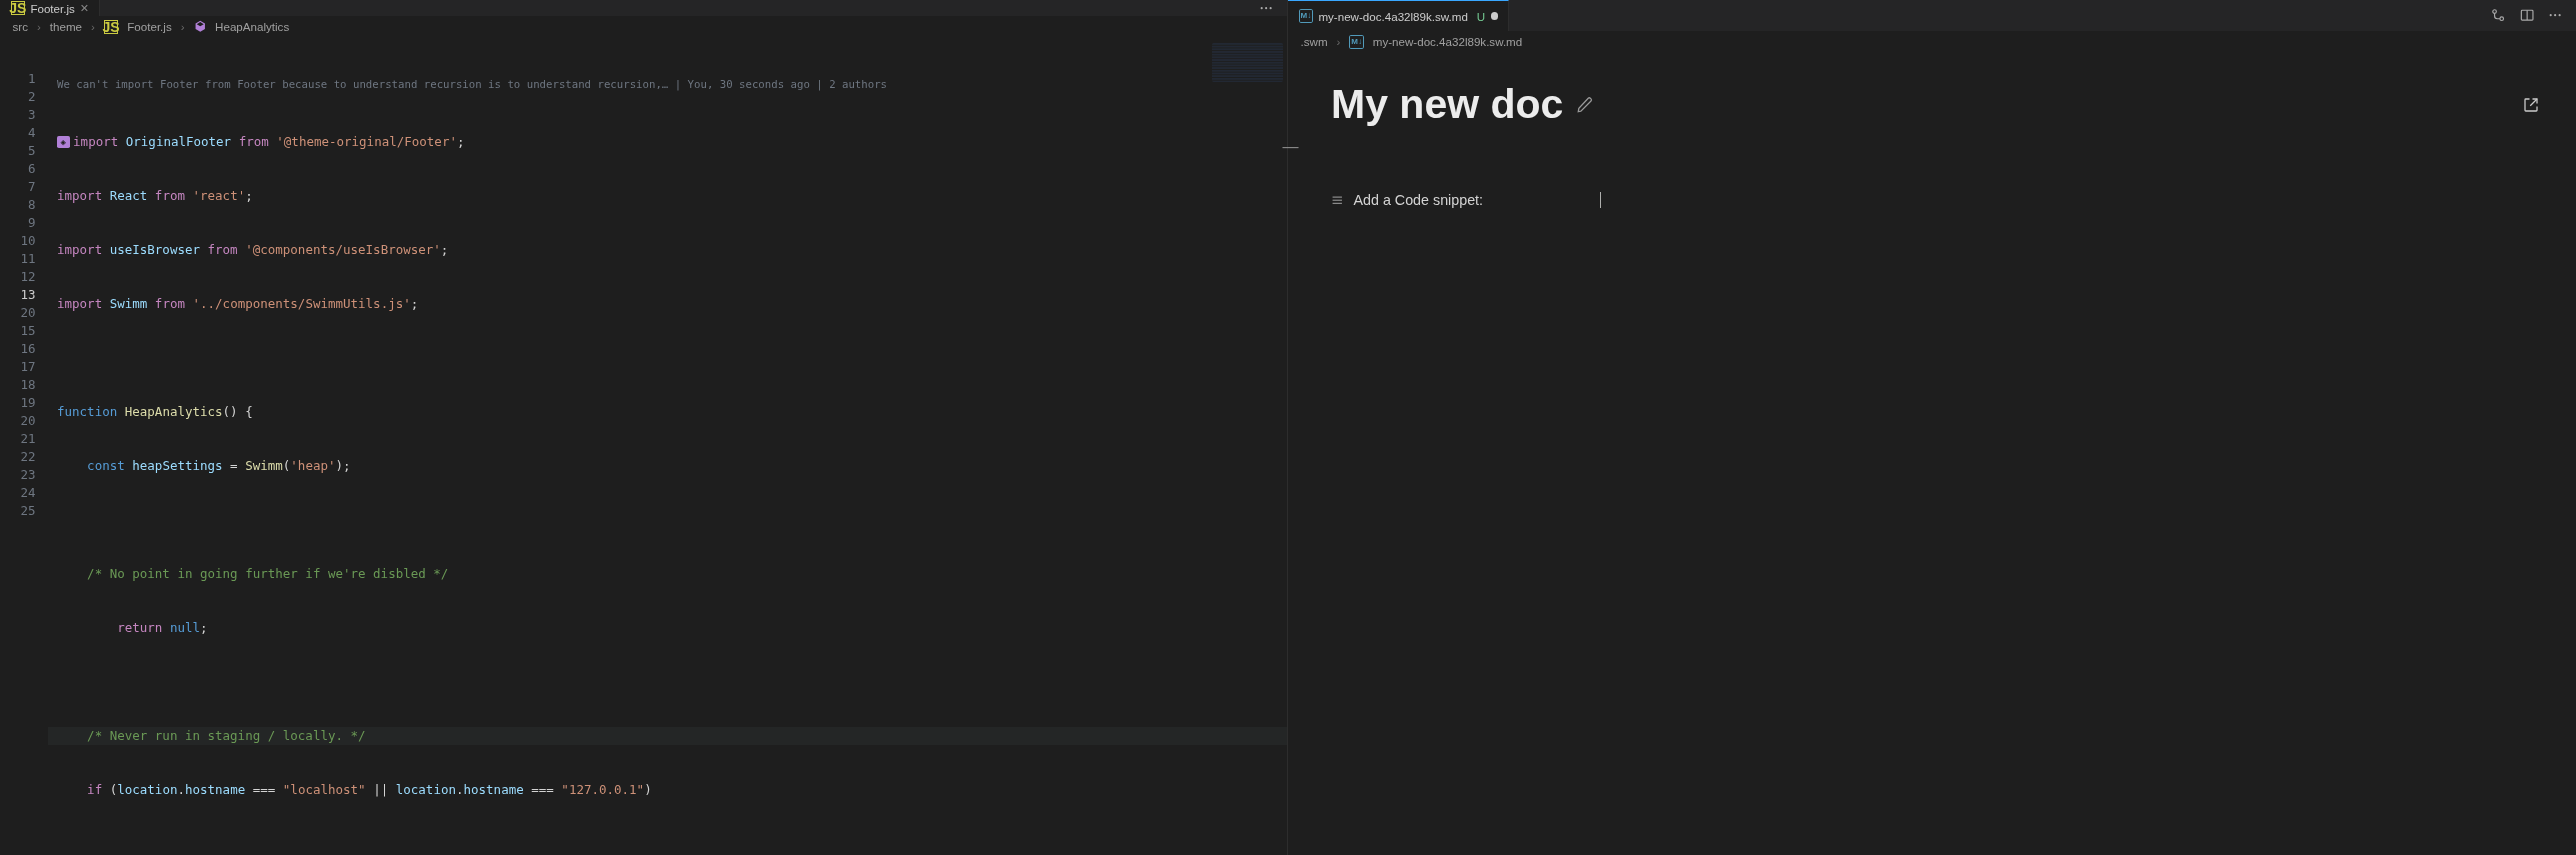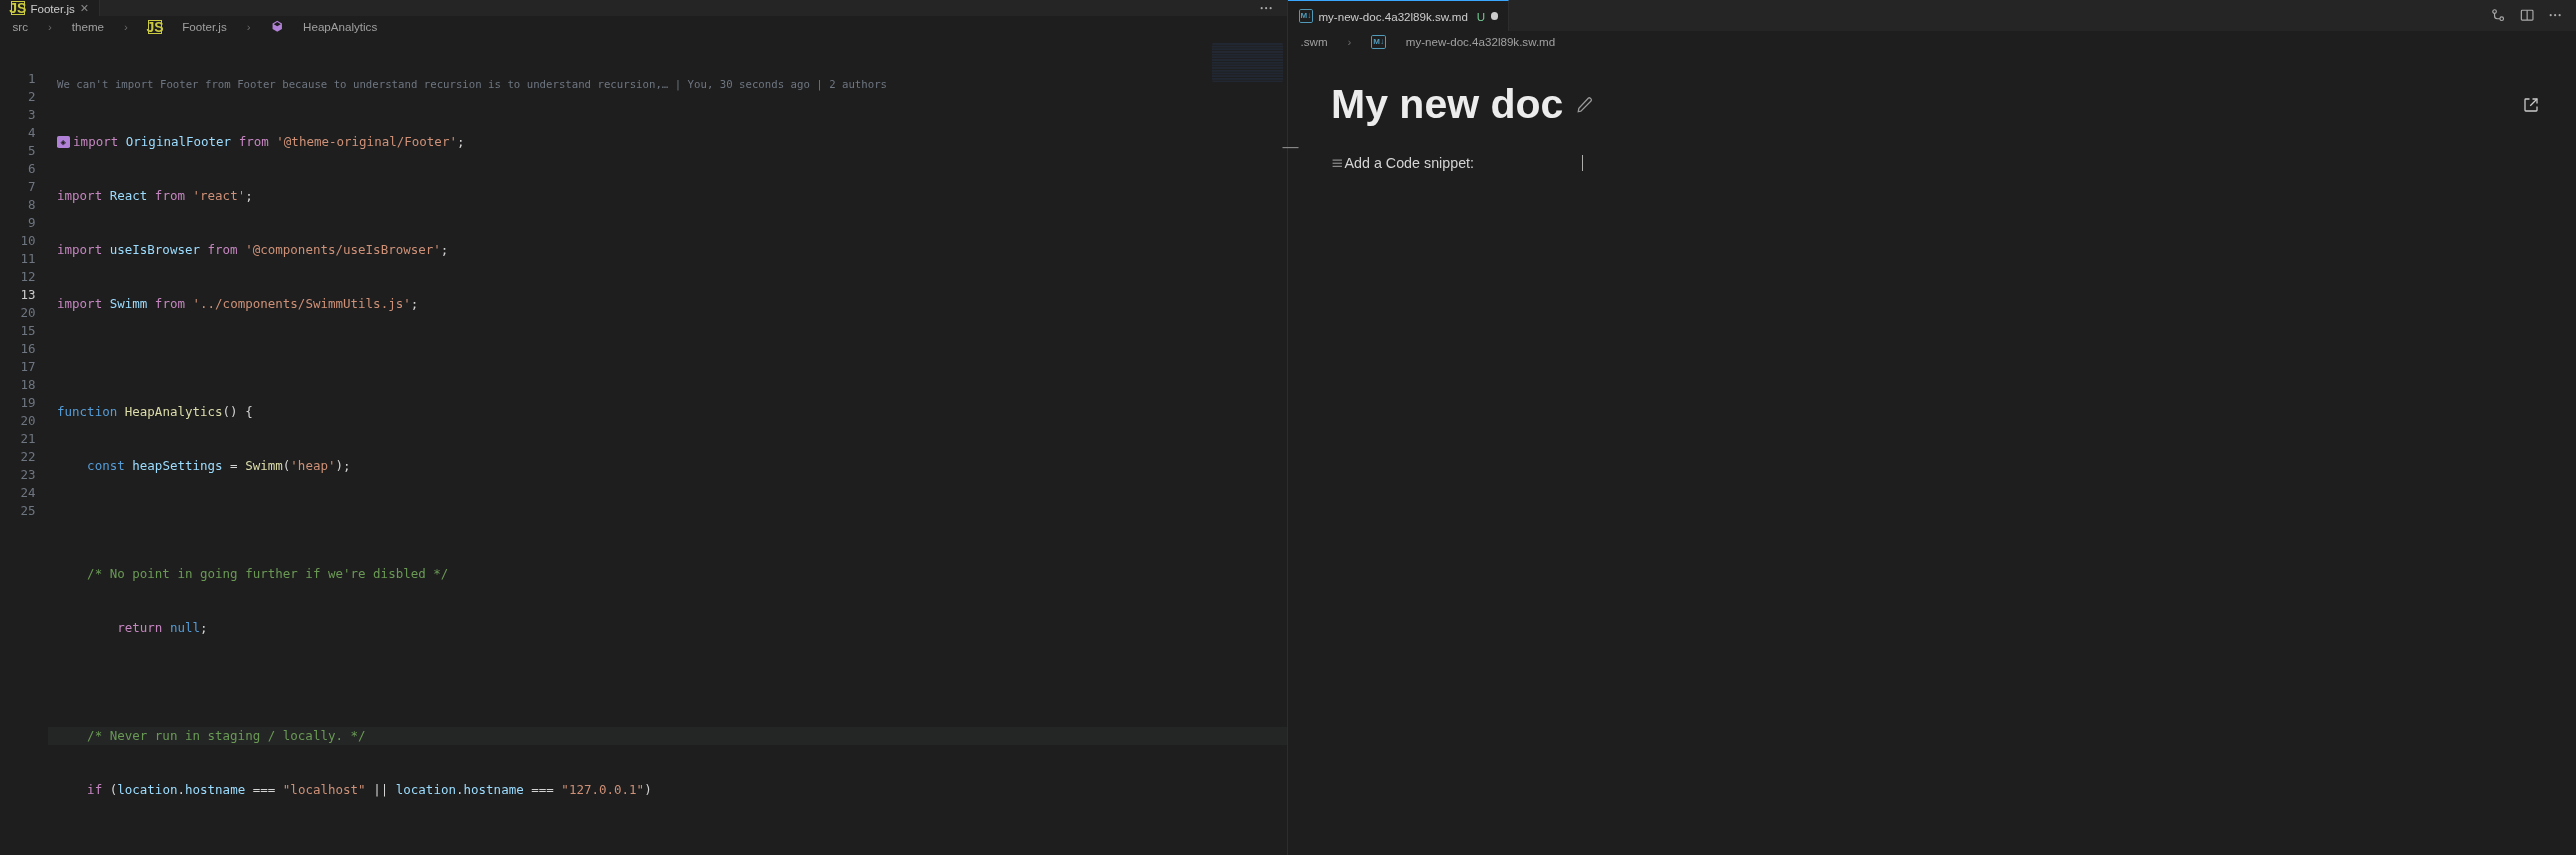--- a/index.html
+++ b/index.html
@@ -53,21 +53,21 @@
   display: flex;
   gap: 12.5px;
   padding-right: 12.5px;
   align-items: center;
   color: #cccccc;
 }
 .icon-btn { width: 16px; height: 16px; display: inline-flex; align-items: center; justify-content: center; cursor: pointer; opacity: 0.8; }
 .breadcrumbs {
   display: flex;
   align-items: center;
-  gap: 20px;
+  gap: 9px;
   padding: 3.6px 12.5px 5.4px 12.5px;
   font-size: 11.6px;
   color: #a0a0a0;
   background: #1e1e1e;
 }
 .bc-sep { color: #6a6a6a; }
 .bc-icon { display: inline-flex; align-items: center; }
 .bc-purple { color: #b180d7; }
 .editor-area {
   flex: 1;
@@ -142,21 +142,22 @@
   color: #ececec;
   font-size: 41px;
   font-weight: 700;
 }
 .doc-edit-icon { color: #9a9a9a; }
 .doc-open-icon { color: #cccccc; }
 .doc-body { padding: 0 43px; }
 .doc-block {
   display: flex;
   align-items: center;
-  gap: 1px;
+  gap: 10px;
+  margin-top: 37px;
 }
 .drag-handle { color: #8a8a8a; }
 .block-text { color: #d4d4d4; font-size: 14.3px; }
 .cursor-bar {
   display: inline-block;
   width: 0.9px; height: 16px;
   background: #aeafad;
   margin-left: 107px;
   vertical-align: middle;
 }

